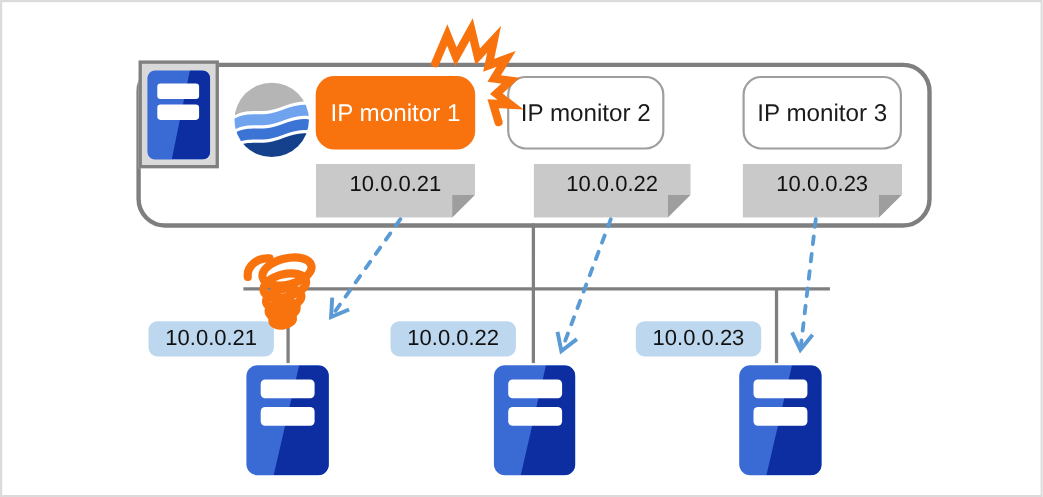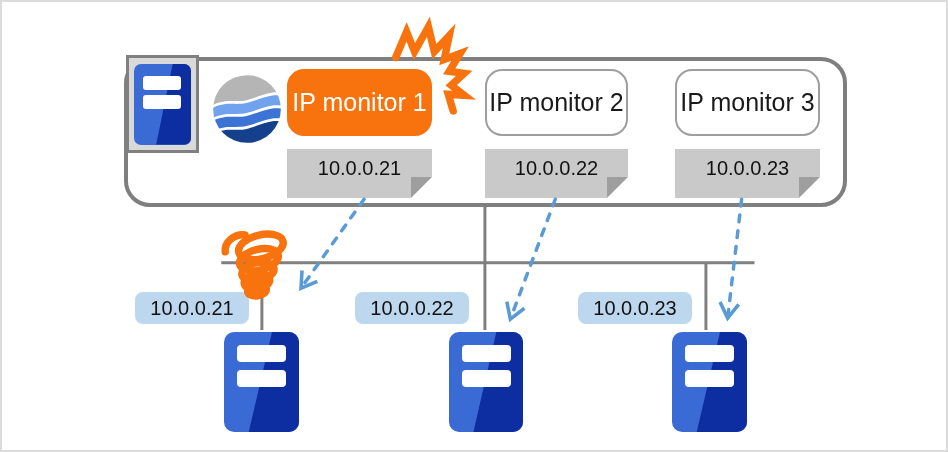--- a/index.html
+++ b/index.html
@@ -48,21 +48,21 @@
   .server.small .bar.b1{top:12px}
   .server.small .bar.b2{top:31px}
   .server.big{width:75px;height:100px;}
   .server.big .bar{left:13px;width:49px;height:17px;}
   .server.big .bar.b1{top:13px}
   .server.big .bar.b2{top:38px}
   
   .monitor{
     position:absolute;top:67px;height:67px;box-sizing:border-box;border-radius:17px;
     display:flex;align-items:center;justify-content:center;
-    font-size:25px;color:#1a1a1a;background:#fff;border:2px solid var(--monitor-border);
+    font-size:22px;color:#1a1a1a;background:#fff;border:2px solid var(--monitor-border);
   }
   .monitor.alarm{background:var(--alert-orange);border:none;color:#fff;}
   
   .note{
     position:absolute;top:147px;height:49px;background:var(--note-gray);
     clip-path:polygon(0 0,100% 0,100% calc(100% - 21px),calc(100% - 21px) 100%,0 100%);
     display:flex;justify-content:center;align-items:flex-start;
     font-size:20px;color:#111;padding-top:8px;box-sizing:border-box;
   }
   .note .fold{
@@ -108,21 +108,21 @@
       <path d="M0,46 C20,34 35,42 52,37 C72,31 85,24 100,28 L100,0 L0,0 Z" fill="#B5B5B5"></path>
       <path d="M0,64 C20,52 35,60 52,55 C72,49 85,42 100,46 L100,32 C85,28 72,35 52,41 C35,46 20,38 0,50 Z" fill="#6FA3EE"></path>
       <path d="M0,82 C20,70 35,78 52,73 C72,67 85,60 100,64 L100,50 C85,46 72,53 52,59 C35,64 20,56 0,68 Z" fill="#3C74D6"></path>
       <path d="M0,86 C20,74 35,82 52,77 C72,71 85,64 100,68 L100,100 L0,100 Z" fill="#15418C"></path>
     </g>
   </svg>
 
   <div class="monitor alarm" style="left:285px;width:145px;">
     <span>IP monitor 1</span>
   </div>
-  <div class="monitor" style="left:483px;width:143px;">
+  <div class="monitor" style="left:459px;width:143px;">
     <span>IP monitor 2</span>
   </div>
   <div class="monitor" style="left:673px;width:145px;align-items:center;">
     <span>IP monitor 3</span>
   </div>
 
   <div class="note" style="left:285px;width:145px;">
     <span>10.0.0.21</span>
     <span class="fold"></span>
   </div>

